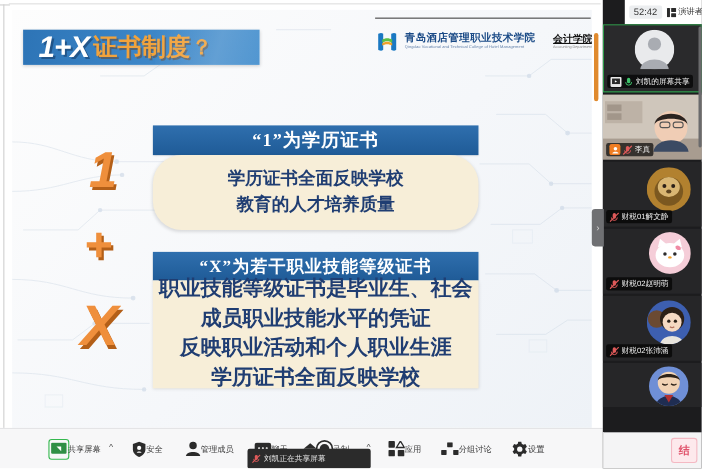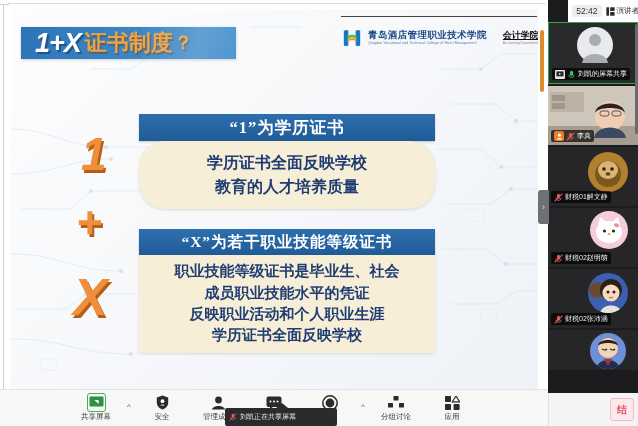--- a/index.html
+++ b/index.html
@@ -97,30 +97,30 @@
     box-shadow: 0 1px 3px rgba(0,0,0,.12);
   }
   .card-body .line { line-height: 1.42; white-space: nowrap; }
 
   #card-1 { left: 128px; top: 105px; width: 296px; }
   #card-1 .card-head { height: 27px; font-size: 16.5px; }
   #card-1 .card-body { height: 68px; font-size: 16px; gap: 1px; border-radius: 26px; }
 
   #card-x { left: 128px; top: 220px; width: 296px; }
   #card-x .card-head { height: 26px; font-size: 15.5px; }
-  #card-x .card-body { height: 98px; font-size: 15px; gap: 0px; }
+  #card-x .card-body { height: 98px; font-size: 19px; gap: 0px; }
 
   
   .toolbar {
     position: absolute; left: 0; bottom: 0; width: 548px; height: 37px;
     background: #f7f7f8; display: flex; align-items: center; justify-content: center;
     gap: 0px; border-top: 1px solid #e4e4e6;
   }
   .tb-item {
-    display: flex; flex-direction: column; align-items: center; justify-content: center;
+    display: flex; flex-direction: row; align-items: center; justify-content: center;
     width: 56px; height: 36px; cursor: pointer; position: relative;
   }
   .tb-ico { height: 17px; display:flex; align-items:center; justify-content:center; color:#2b2b2b; }
   .tb-lbl { font-size: 7.5px; color: #3a3a3a; margin-top: 1px; white-space: nowrap;
             font-family: "Liberation Sans", sans-serif; }
   .tb-caret { font-size: 8px; color: #555; align-self: flex-start; margin-top: 4px; }
   .caret-wrap { display:flex; align-items:flex-start; height:36px; padding-top:8px; width:10px; justify-content:center; }
   .share-highlight { outline: 1.5px solid #35b84f; border-radius: 2px; padding: 0 1px; }
 
   
@@ -363,41 +363,50 @@
             </svg>
         </div>
         <div class="tb-lbl">录制</div>
       </div>
       <div class="caret-wrap">
         <span class="tb-caret">^</span>
       </div>
 
       <div class="tb-item">
         <div class="tb-ico">
-          <svg width="16" height="13" viewBox="0 0 16 13">
-              <rect x="5.5" y="0" width="5" height="4.6" rx="0.6" fill="#2b2b2b"></rect>
-              <rect x="0" y="7" width="5" height="4.6" rx="0.6" fill="#2b2b2b"></rect>
-              <rect x="11" y="7" width="5" height="4.6" rx="0.6" fill="#2b2b2b"></rect>
-            </svg>
-        </div>
-        <div class="tb-lbl">分组讨论</div>
-      </div>
-
-      <div class="tb-item">
-        <div class="tb-ico">
           <svg width="15" height="14" viewBox="0 0 15 14">
               <rect x="0" y="0" width="6" height="6" rx="0.8" fill="#2b2b2b"></rect>
               <path d="M11 0 L14.6 5.8 H7.4 Z" fill="none" stroke="#2b2b2b" stroke-width="1.2"></path>
               <rect x="0" y="8" width="6" height="6" rx="0.8" fill="#2b2b2b"></rect>
               <rect x="8.6" y="8" width="6" height="6" rx="0.8" fill="#2b2b2b"></rect>
             </svg>
         </div>
         <div class="tb-lbl">应用</div>
       </div>
 
+      <div class="tb-item">
+        <div class="tb-ico">
+          <svg width="16" height="13" viewBox="0 0 16 13">
+              <rect x="5.5" y="0" width="5" height="4.6" rx="0.6" fill="#2b2b2b"></rect>
+              <rect x="0" y="7" width="5" height="4.6" rx="0.6" fill="#2b2b2b"></rect>
+              <rect x="11" y="7" width="5" height="4.6" rx="0.6" fill="#2b2b2b"></rect>
+            </svg>
+        </div>
+        <div class="tb-lbl">分组讨论</div>
+      </div>
+
+      <div class="tb-item">
+        <div class="tb-ico">
+          <svg width="15" height="15" viewBox="0 0 15 15">
+              <path d="M6.1 0.6 h2.8 l.4 1.9 1.5 .9 1.8-.7 1.4 2.4-1.4 1.3v1.7l1.4 1.3-1.4 2.4-1.8-.7-1.5.9-.4 1.9H6.1l-.4-1.9-1.5-.9-1.8.7L1 9.4l1.4-1.3V6.4L1 5.1l1.4-2.4 1.8.7 1.5-.9z" fill="#2b2b2b"></path>
+              <circle cx="7.5" cy="7.3" r="2.4" fill="#f7f7f8"></circle>
+            </svg>
+        </div>
+        <div class="tb-lbl">设置</div>
+      </div>
     </div>
 
     <div class="tooltip-arrow"></div>
     <div class="tooltip-bubble">
       <svg class="tt-ico" viewBox="0 0 10 10">
         <rect x="3.3" y="0.8" width="3.4" height="5.6" rx="1.7" fill="#e05a5a"></rect>
         <path d="M2 5.2 a3 3 0 0 0 6 0" fill="none" stroke="#e05a5a" stroke-width="1"></path>
         <line x1="0.6" y1="9.4" x2="9.4" y2="0.6" stroke="#e05a5a" stroke-width="1.2"></line>
       </svg>
       <span class="tt-txt">刘凯正在共享屏幕</span>

